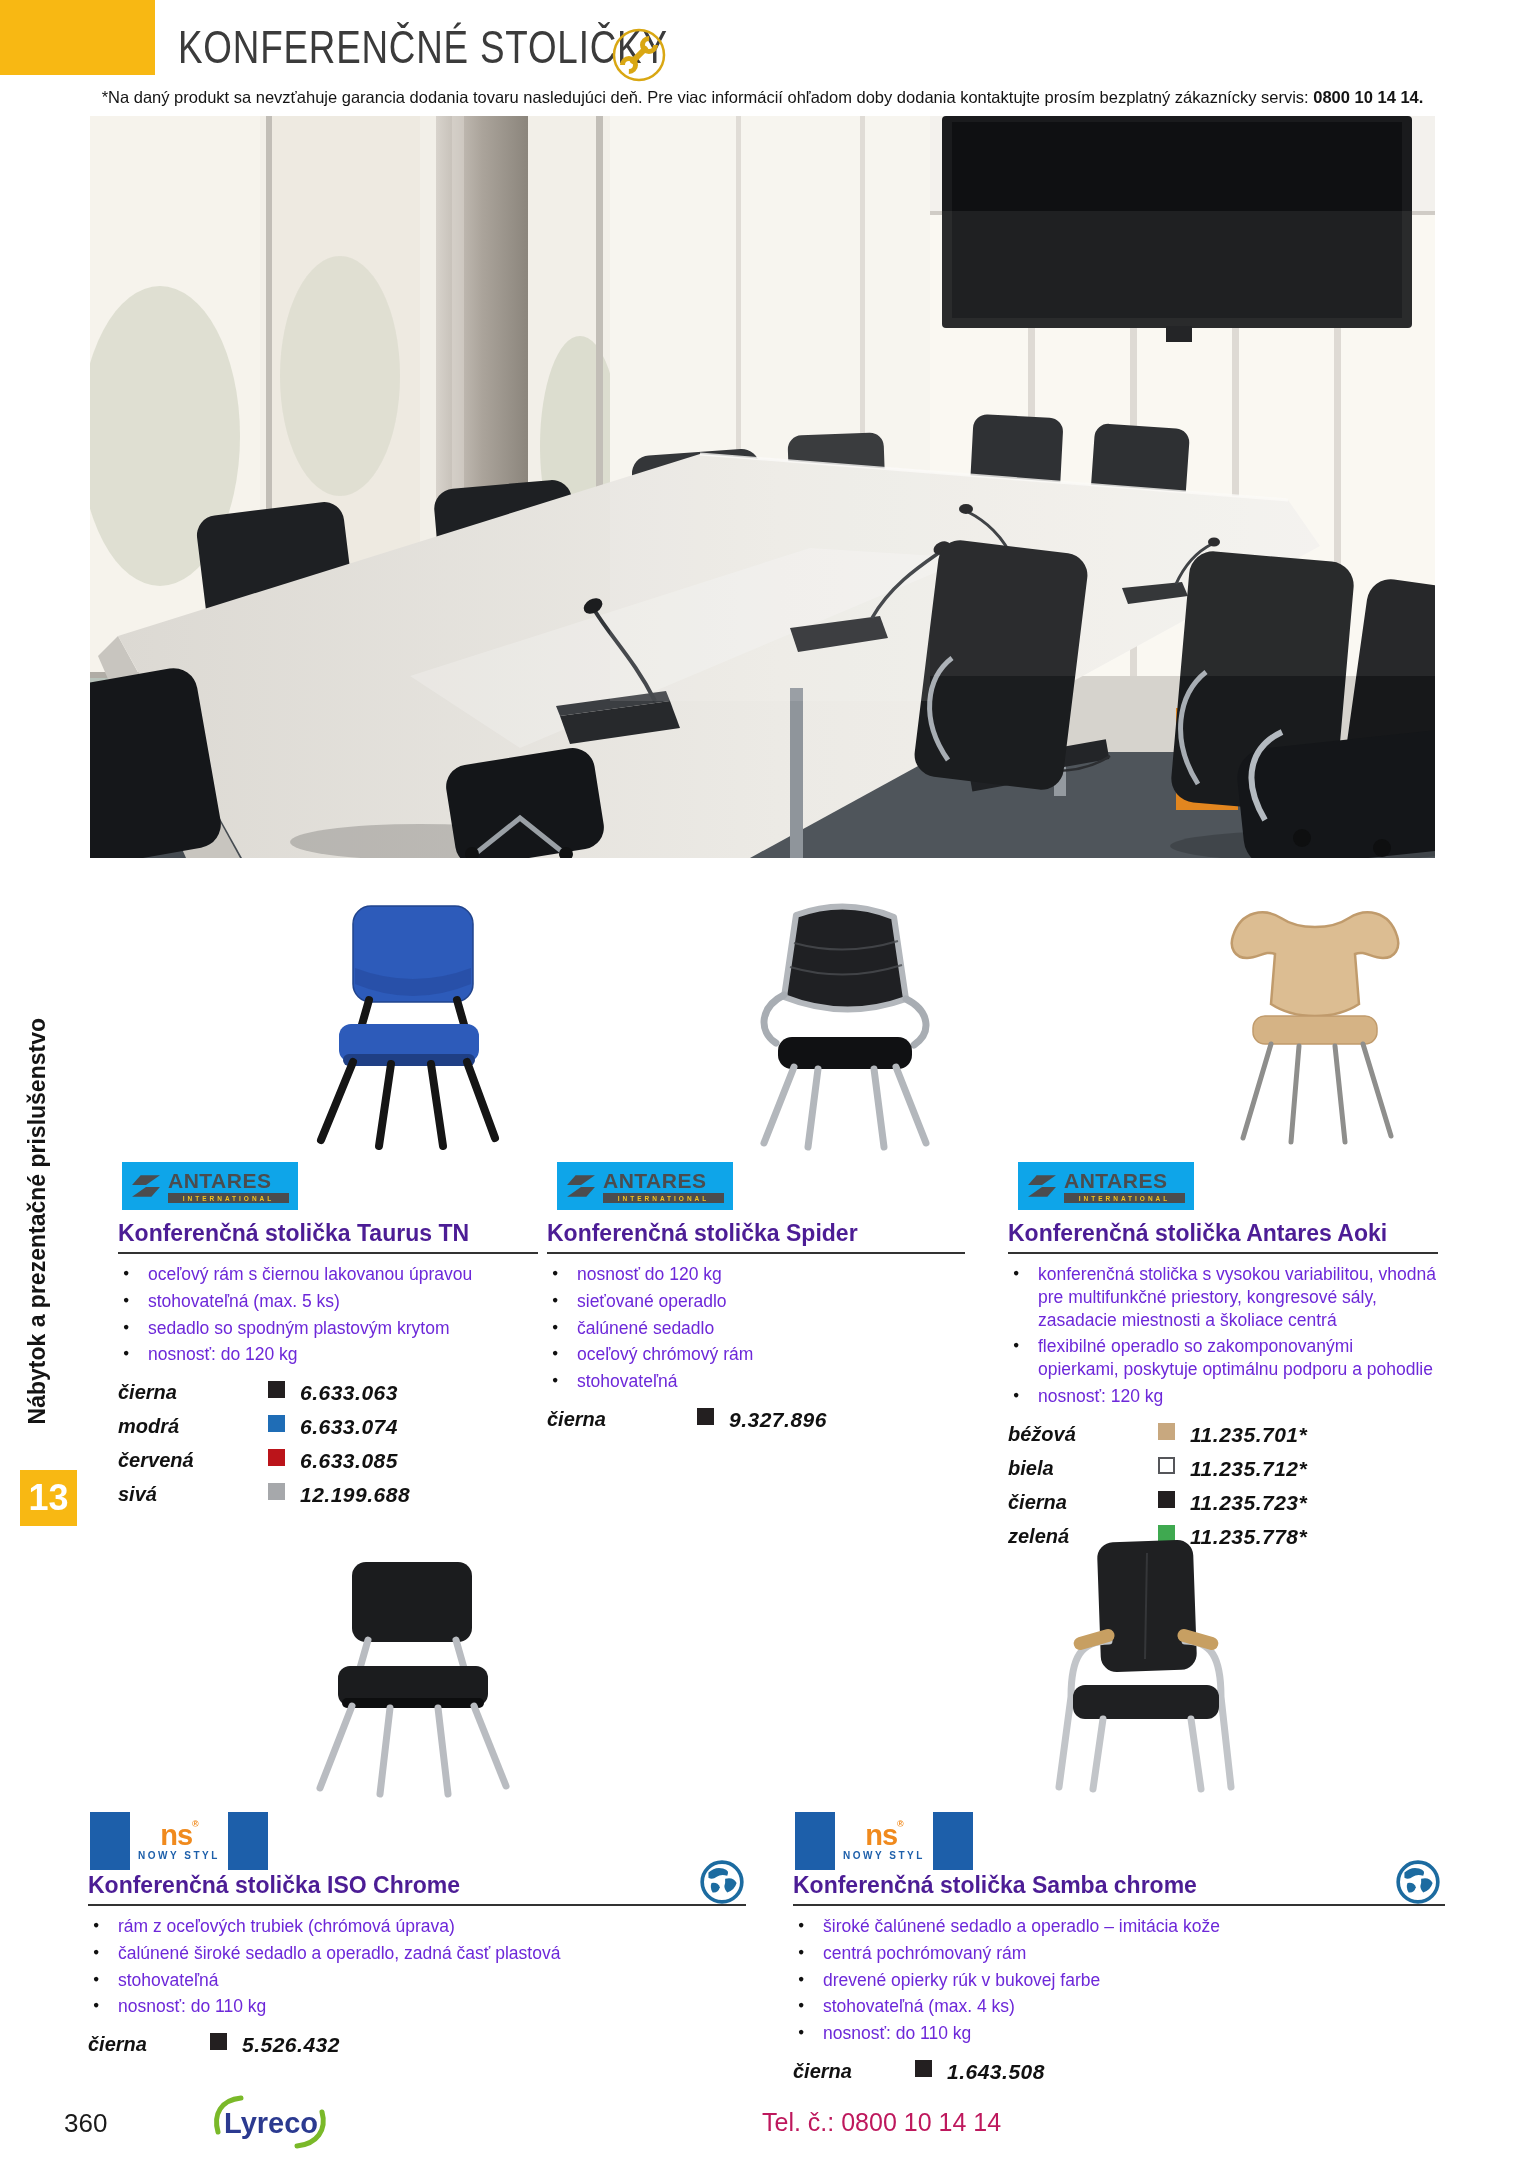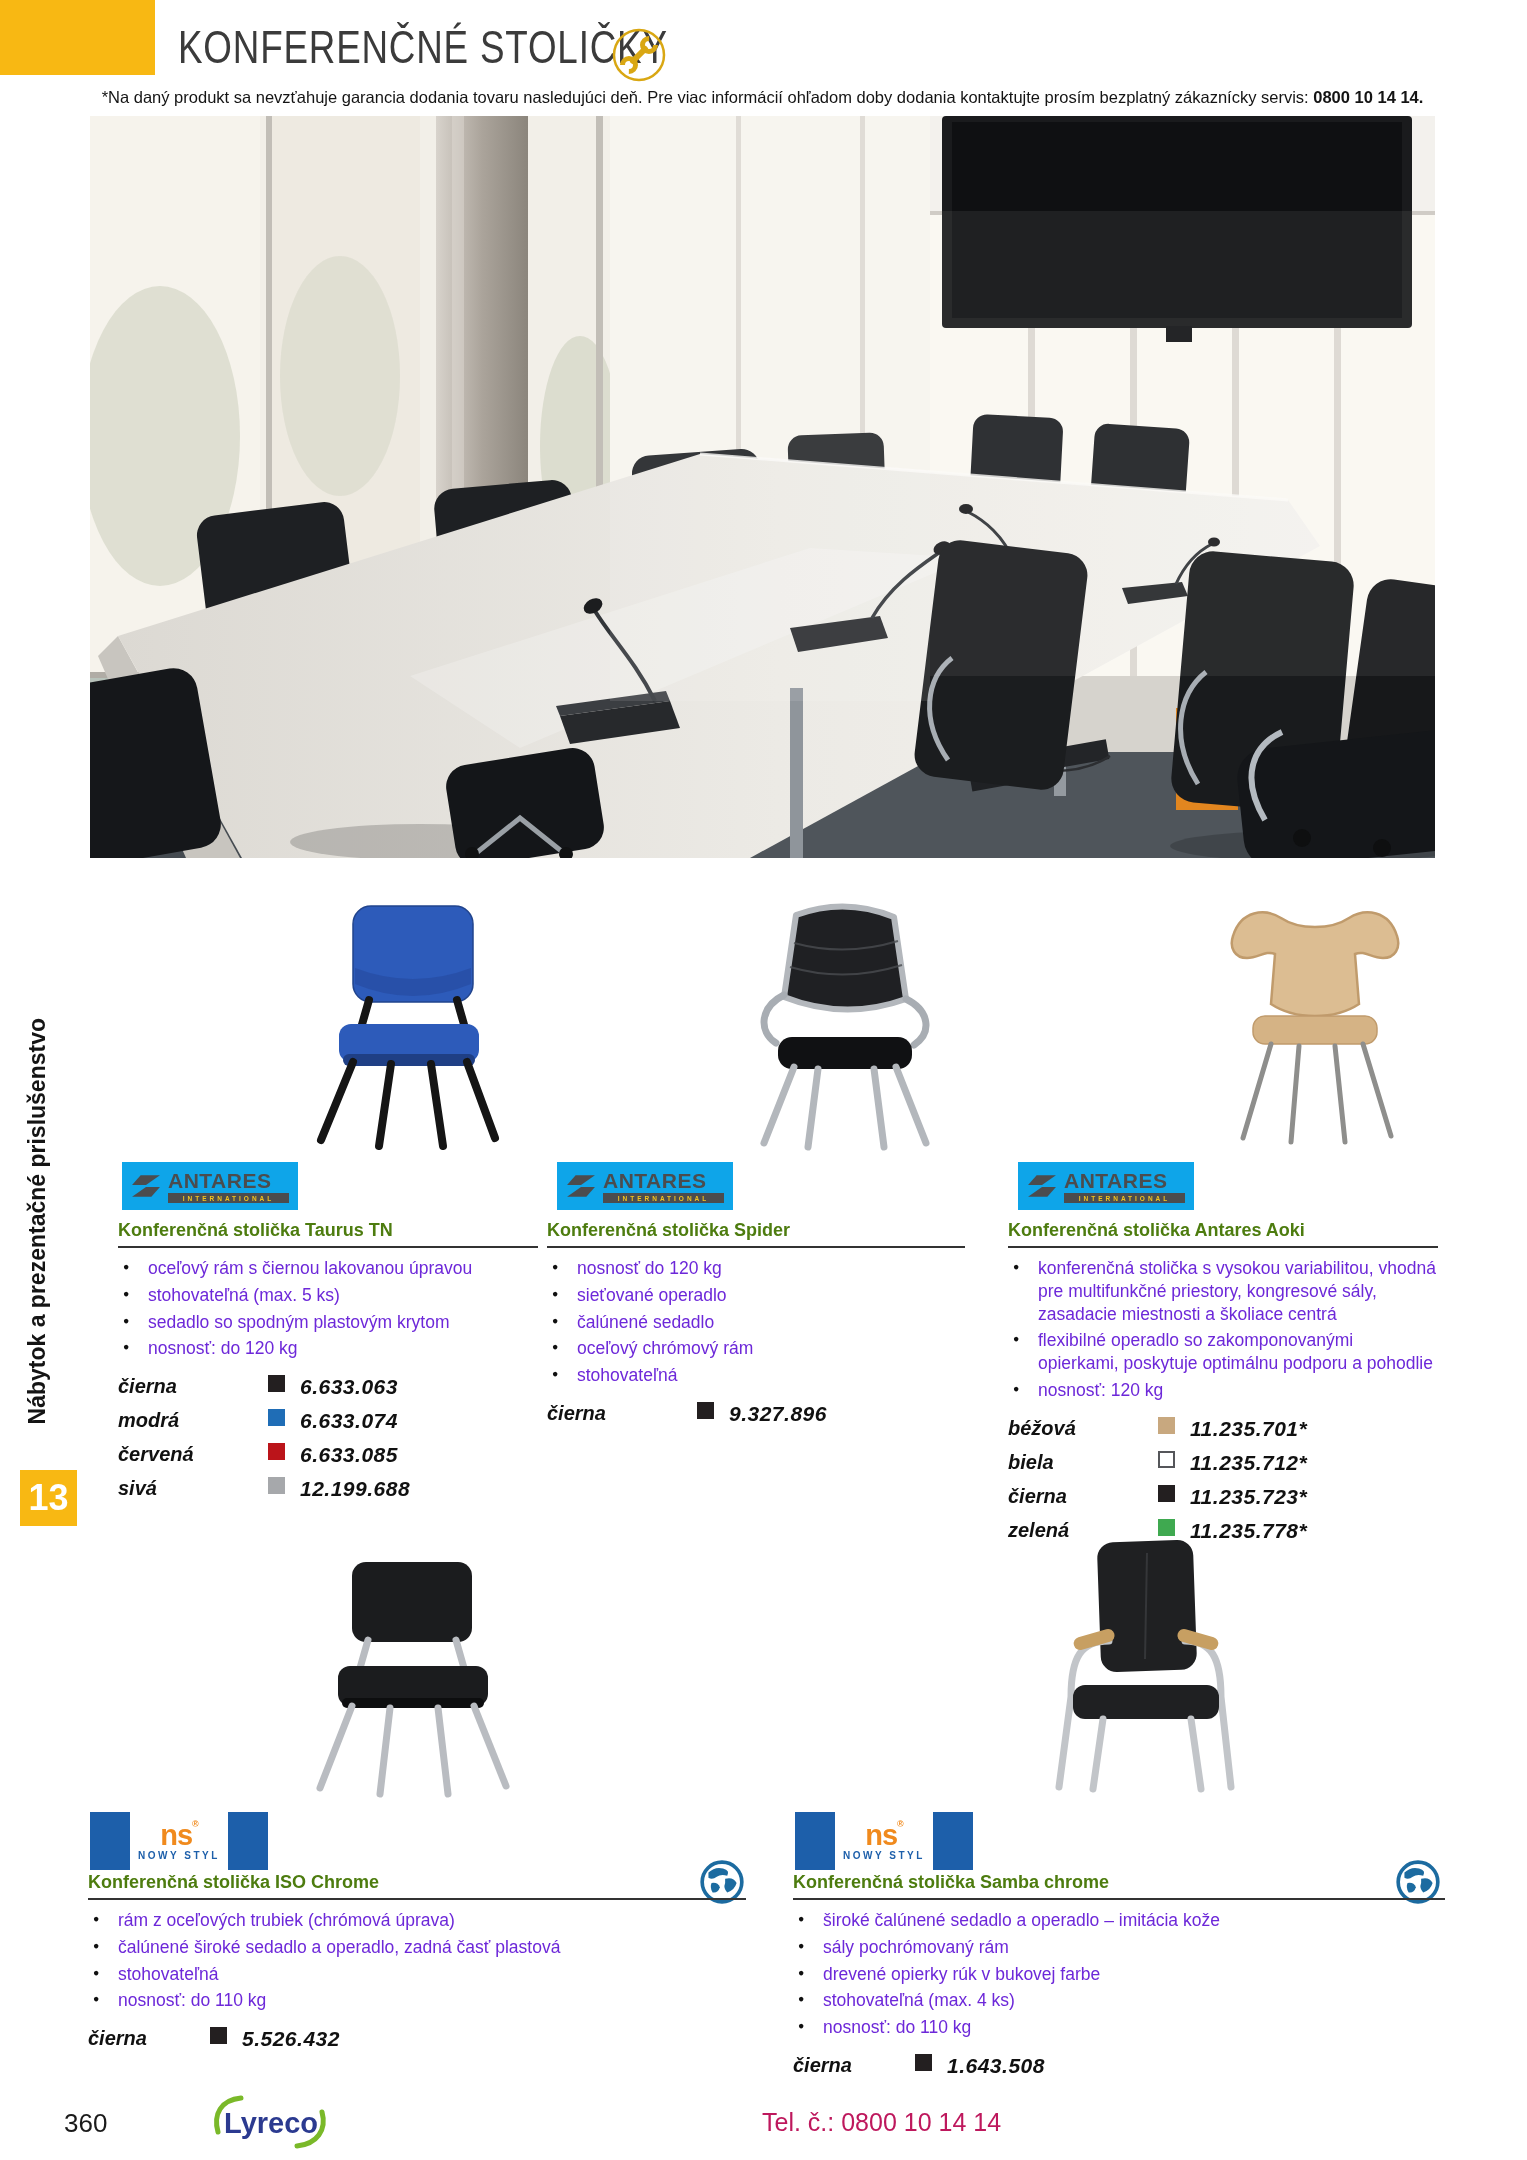--- a/index.html
+++ b/index.html
@@ -26,21 +26,21 @@
   .antares .intl{background:#4b4c4e;color:#f3c21f;font-size:6.5px;font-weight:bold;letter-spacing:3px;
                  text-align:center;padding:2px 0 1px;margin-top:2px;}
   .ns{display:flex;width:178px;height:58px;}
   .ns .blue{width:40px;background:#1d5faa;}
   .ns .mid{flex:1;background:#fff;display:flex;flex-direction:column;align-items:center;justify-content:center;}
   .ns .mark{color:#f08a1d;font-size:29px;font-weight:bold;line-height:.85;letter-spacing:-1px;text-align:center;}
   .ns .mark sup{font-size:9px;vertical-align:18px;}
   .ns .nm{color:#1d5faa;font-size:10px;font-weight:bold;letter-spacing:2.5px;margin-top:2px;}
 
   
-  .card h3{margin:0;font-size:18px;font-weight:bold;color:#4d7c0f;padding-bottom:5px;
+  .card h3{margin:0;font-size:23px;font-weight:bold;color:#4c1d95;padding-bottom:5px;
            border-bottom:2.5px solid #333;white-space:nowrap;}
   .card ul{margin:9px 0 0;padding:0;list-style:none;}
   .card li{position:relative;padding-left:30px;font-size:17.5px;line-height:1.3;color:#6d28d9;margin-bottom:4px;}
   .card li::before{content:"●";position:absolute;left:5px;top:3px;font-size:10.5px;color:#101010;}
   .prices{margin-top:15px;}
   .price-row{display:flex;margin-top:10px;}
   .pr-label{width:150px;font-style:italic;font-weight:bold;font-size:20px;}
   .narrow .pr-label{width:122px;}
   .sw{width:17px;height:17px;margin-right:15px;flex:none;box-sizing:border-box;background:#231f20;}
   .pr-code{font-style:italic;font-weight:bold;font-size:21px;letter-spacing:.5px;}
@@ -413,21 +413,21 @@
         <span class="sw" style="background:#231f20"></span>
         <span class="pr-code">5.526.432</span>
       </div>
     </div>
   </div>
 
   <div class="abs card narrow" style="left:793px;top:1872px;width:652px;">
     <h3>Konferenčná stolička Samba chrome</h3>
     <ul>
       <li>široké čalúnené sedadlo a operadlo – imitácia kože</li>
-      <li>sály pochrómovaný rám</li>
+      <li>centrá pochrómovaný rám</li>
       <li>drevené opierky rúk v bukovej farbe</li>
       <li>stohovateľná (max. 4 ks)</li>
       <li>nosnosť: do 110 kg</li>
     </ul>
     <div class="prices">
       <div class="price-row">
         <span class="pr-label">čierna</span>
         <span class="sw" style="background:#231f20"></span>
         <span class="pr-code">1.643.508</span>
       </div>

